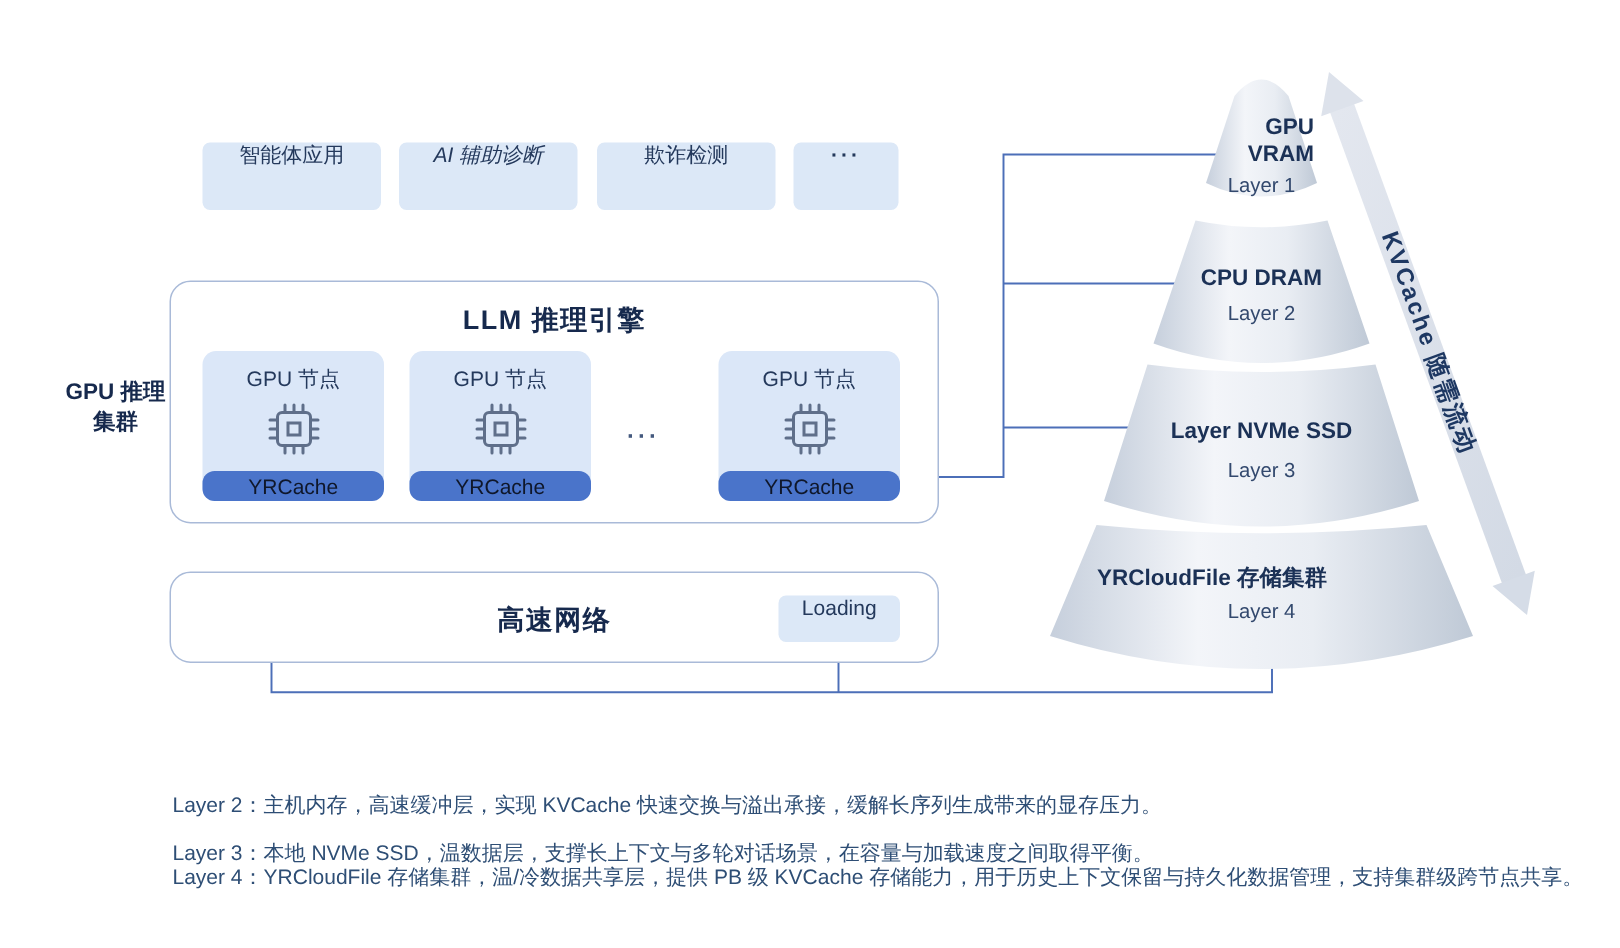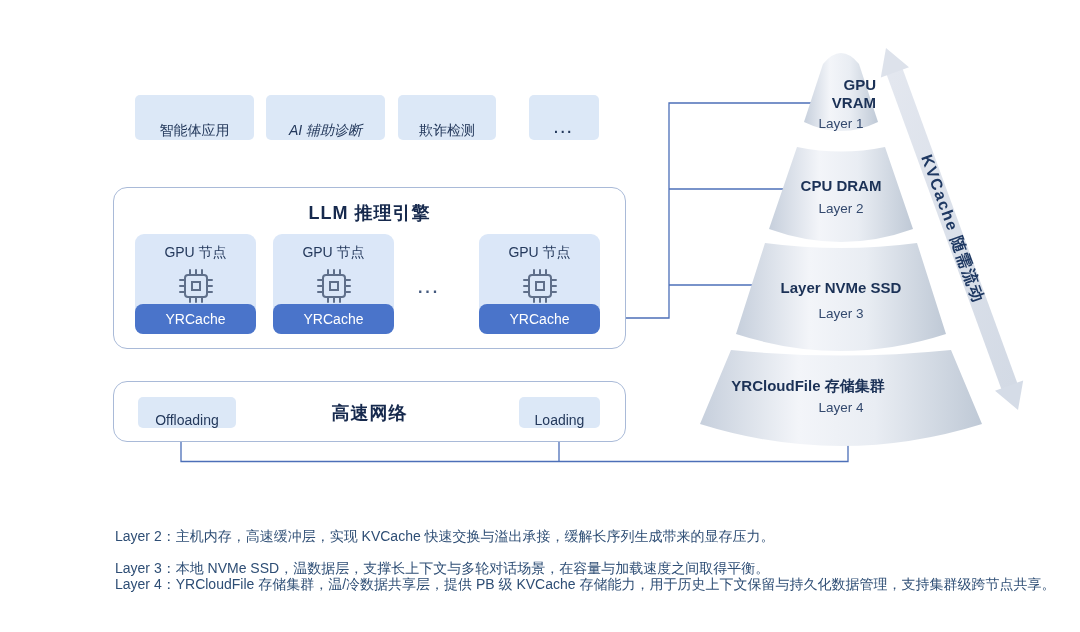--- a/index.html
+++ b/index.html
@@ -10,37 +10,37 @@
   .panel{
     position:absolute;background:#ffffff;border:1.5px solid #a9bad8;border-radius:14px;
     box-sizing:border-box;
   }
   .panel-title{
     position:absolute;left:0;right:0;text-align:center;
     font-size:18px;font-weight:bold;color:#16294d;letter-spacing:1px;
   }
   .chip-box{
     position:absolute;background:#dce8f7;border-radius:5px;
-    display:flex;align-items:flex-end;justify-content:center;
+    display:flex;align-items:flex-start;justify-content:center;
     font-size:14px;color:#24395c;box-sizing:border-box;
   }
   .gpu-card{
     position:absolute;background:#dbe7f8;border-radius:9px;width:121px;height:100px;
     box-sizing:border-box;
   }
   .gpu-card .node-label{
     position:absolute;top:10px;left:0;right:0;text-align:center;
     font-size:14px;color:#24395c;
   }
   .gpu-card .chip-icon{
     position:absolute;top:32px;left:50%;transform:translateX(-50%);
   }
   .yrcache-btn{
-    position:absolute;left:0;right:0;bottom:0;height:30px;border-radius:8px;
-    background:#4a74ca;color:#ffffff;display:flex;align-items:center;justify-content:center;
+    position:absolute;left:0;right:0;bottom:0;height:20px;border-radius:8px;
+    background:#4a74ca;color:#0f172a;display:flex;align-items:center;justify-content:center;
     font-size:14px;
   }
   .ellipsis-float{
     position:absolute;color:#44597e;font-size:16px;font-weight:bold;letter-spacing:2px;
   }
   .cluster-label{
     position:absolute;left:40px;top:252px;width:74px;text-align:center;
     font-size:15px;font-weight:bold;color:#16294d;line-height:20px;
   }
   .svg-abs{position:absolute;pointer-events:none;}
@@ -80,21 +80,21 @@
       <polygon points="559,424 554.5,433 563.5,433"></polygon>
     </g>
   </svg>
 
   <div class="chip-box" style="left:135px;top:95px;width:119px;height:45px;">
     <span>智能体应用</span>
   </div>
   <div class="chip-box" style="left:266px;top:95px;width:119px;height:45px;font-style:italic;">
     <span>AI 辅助诊断</span>
   </div>
-  <div class="chip-box" style="left:398px;top:95px;width:98px;height:45px;">
+  <div class="chip-box" style="left:398px;top:95px;width:119px;height:45px;">
     <span>欺诈检测</span>
   </div>
   <div class="chip-box" style="left:529px;top:95px;width:70px;height:45px;font-weight:bold;letter-spacing:2px;">
     <span>···</span>
   </div>
 
   <div class="panel" style="left:113px;top:187px;width:513px;height:162px;">
     <div class="panel-title" style="top:13px;">LLM 推理引擎</div>
   </div>
 
@@ -129,26 +129,27 @@
     <svg class="chip-icon" width="40" height="40" viewBox="0 0 40 40">
       <g stroke="#5f6f8a" stroke-width="2" fill="none" stroke-linecap="round">
         <rect x="9" y="9" width="22" height="22" rx="3"></rect>
         <rect x="16" y="16" width="8" height="8"></rect>
         <path d="M14 4 V9 M20 4 V9 M26 4 V9 M14 31 V36 M20 31 V36 M26 31 V36 M4 14 H9 M4 20 H9 M4 26 H9 M31 14 H36 M31 20 H36 M31 26 H36"></path>
       </g>
     </svg>
     <div class="yrcache-btn">YRCache</div>
   </div>
 
+  <div class="cluster-label">
+    <div>GPU 推理</div>
+    <div>集群</div>
+  </div>
 
   <div class="panel" style="left:113px;top:381px;width:513px;height:61px;">
     <div class="panel-title" style="top:19px;">高速网络</div>
-  </div>
-  <div class="chip-box" style="left:138px;top:397px;width:98px;height:31px;">
-    <span>Offloading</span>
   </div>
   <div class="chip-box" style="left:519px;top:397px;width:81px;height:31px;">
     <span>Loading</span>
   </div>
 
   <svg class="svg-abs" style="left:655px;top:30px;" width="425" height="440" viewBox="0 0 425 440">
     <defs>
       <linearGradient id="coneGrad" x1="0" y1="0" x2="1" y2="0">
         <stop offset="0" stop-color="#c6cfdc"></stop>
         <stop offset="0.35" stop-color="#f3f5f9"></stop>

